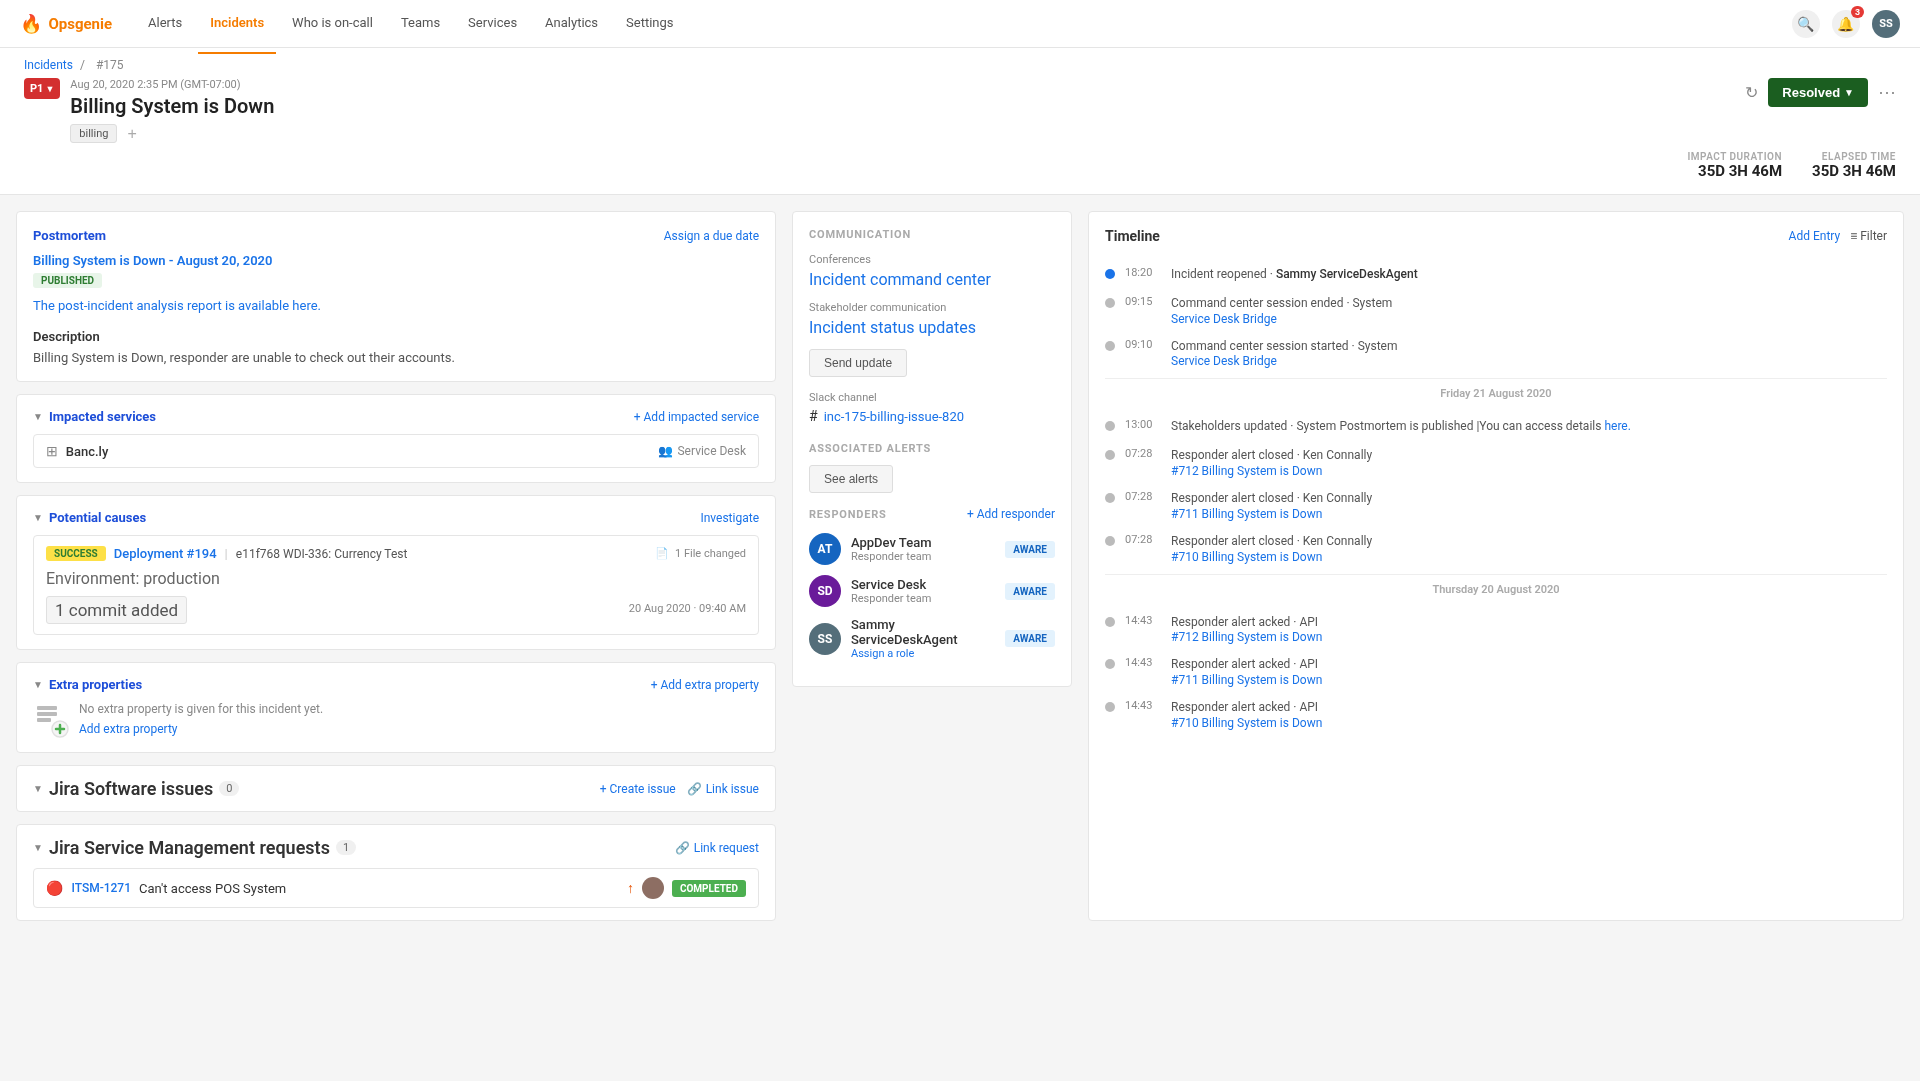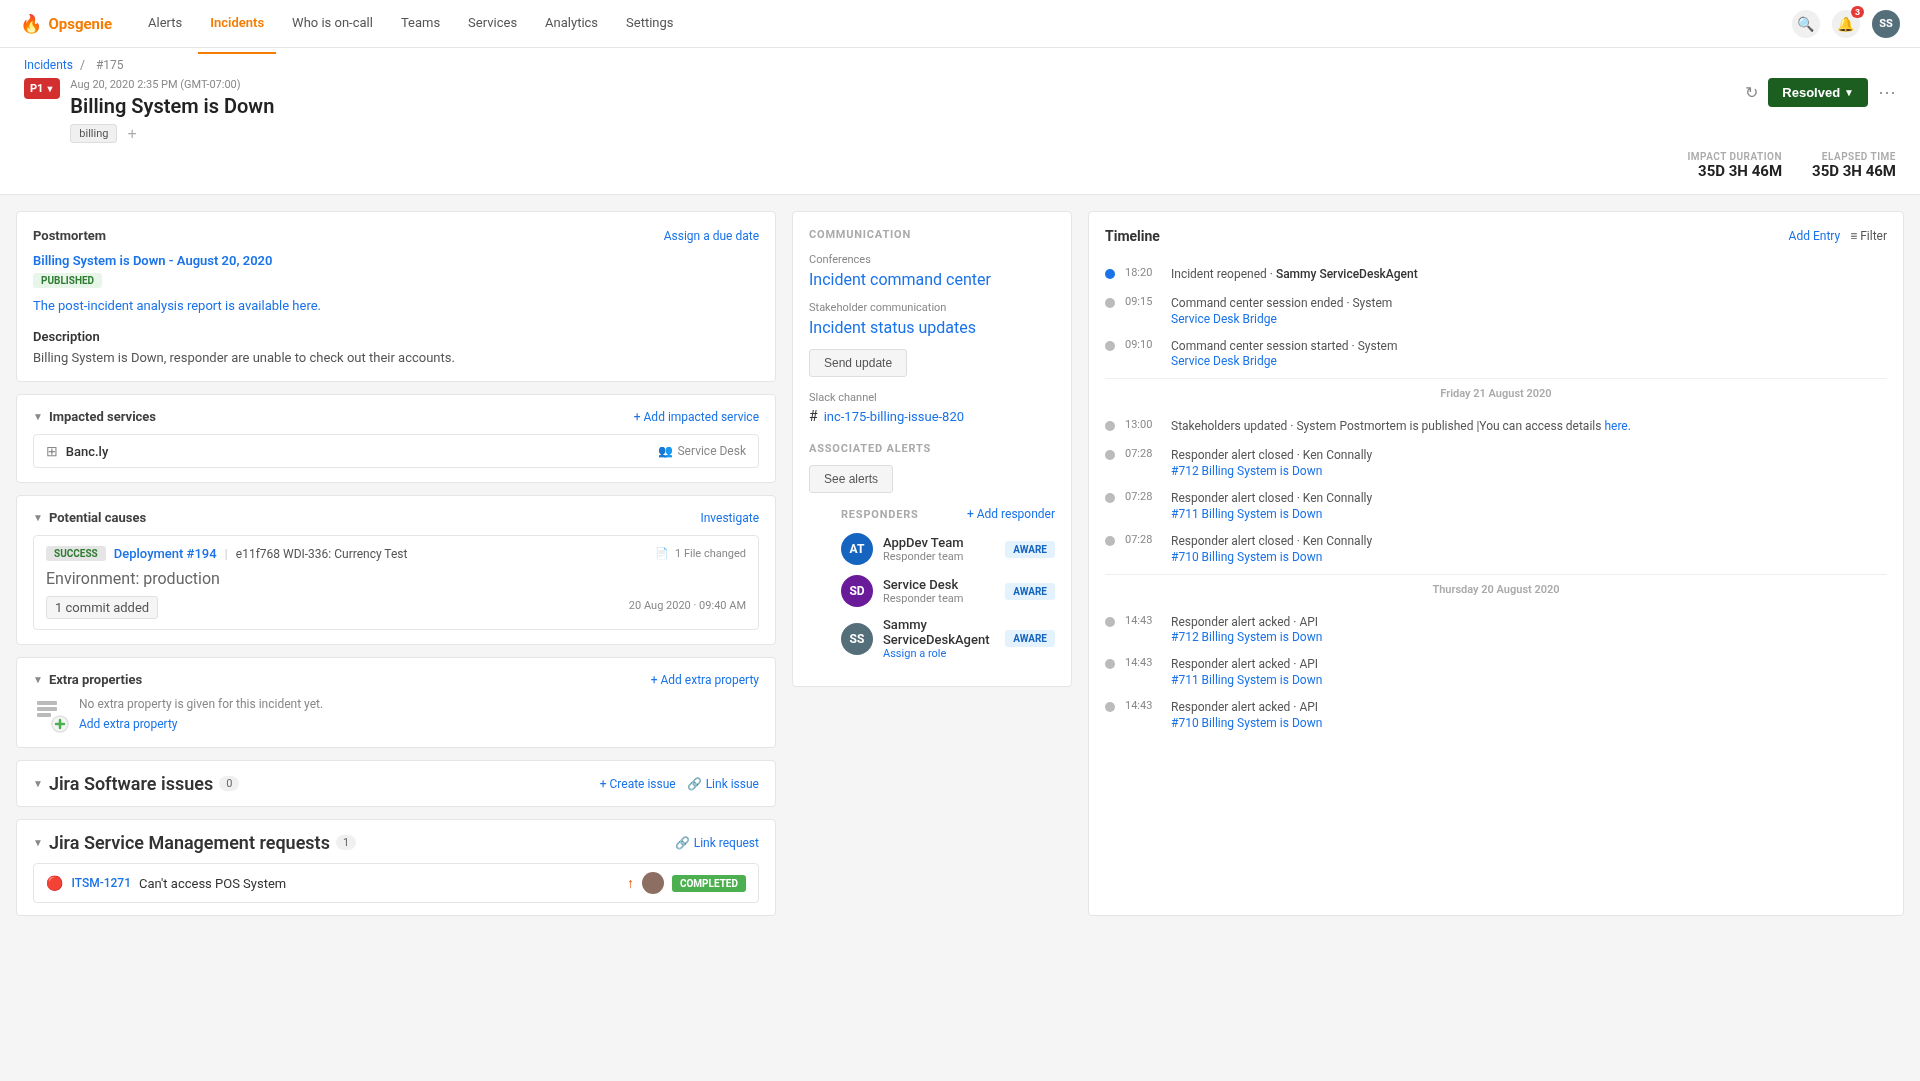--- a/index.html
+++ b/index.html
@@ -43,21 +43,21 @@
 
     
     .main-layout { display: flex; gap: 0; padding: 16px; gap: 16px; max-width: 1920px; }
 
     
     .left-panel { flex: 0 0 760px; display: flex; flex-direction: column; gap: 12px; }
 
     
     .card { background: #fff; border: 1px solid #e5e5e5; border-radius: 4px; padding: 16px; }
     .section-header { display: flex; align-items: center; justify-content: space-between; margin-bottom: 10px; }
-    .section-title { font-size: 13px; font-weight: 700; color: #404040; }
+    .section-title { font-size: 13px; font-weight: 700; color: #1d4ed8; }
     .section-link { color: #1a73e8; font-size: 12px; cursor: pointer; text-decoration: none; }
 
     
     .postmortem-title-link { color: #1a73e8; font-size: 13px; font-weight: 600; margin-bottom: 4px; cursor: pointer; }
     .published-badge { background: #e8f5e9; color: #2e7d32; font-size: 10px; font-weight: 700; padding: 2px 8px; border-radius: 3px; display: inline-block; margin-bottom: 10px; }
     .analysis-link { color: #1a73e8; font-size: 13px; cursor: pointer; }
     .description-title { font-size: 13px; font-weight: 600; margin-bottom: 6px; color: #333; }
     .description-text { font-size: 13px; color: #555; }
 
     
@@ -66,30 +66,30 @@
     .collapsible-left { display: flex; align-items: center; gap: 6px; }
     .collapse-arrow { font-size: 10px; color: #888; }
     .add-btn { color: #1a73e8; font-size: 12px; cursor: pointer; display: flex; align-items: center; gap: 3px; }
     .service-row { display: flex; align-items: center; border: 1px solid #e5e5e5; border-radius: 4px; padding: 8px 12px; margin-top: 10px; }
     .service-icon { font-size: 14px; color: #888; margin-right: 8px; }
     .service-name { font-size: 13px; font-weight: 500; color: #333; flex: 1; }
     .service-team { font-size: 12px; color: #888; display: flex; align-items: center; gap: 4px; }
 
     
     .investigate-link { color: #1a73e8; font-size: 12px; cursor: pointer; }
-    .success-badge { background: #e5e5e5; color: #2e7d32; font-size: 10px; font-weight: 700; padding: 2px 8px; border-radius: 3px; }
+    .success-badge { background: #fde047; color: #2e7d32; font-size: 10px; font-weight: 700; padding: 2px 8px; border-radius: 3px; }
     .cause-card { border: 1px solid #e5e5e5; border-radius: 4px; padding: 10px 12px; margin-top: 10px; }
     .cause-header { display: flex; align-items: center; gap: 8px; flex-wrap: wrap; }
     .cause-title { font-size: 13px; font-weight: 500; color: #333; }
     .cause-pipe { color: #ccc; }
     .cause-subtitle { font-size: 12px; color: #555; }
     .cause-meta { font-size: 11px; color: #888; display: flex; align-items: center; gap: 6px; }
     .cause-details { margin-top: 8px; font-size: 16px; color: #666; }
     .cause-date { font-size: 11px; color: #888; margin-top: 4px; }
-    .commit-badge { background: #f5f5f5; border: 1px solid #e0e0e0; border-radius: 3px; font-size: 13px; padding: 3px 8px; color: #555; margin-top: 8px; display: inline-block; }
+    .commit-badge { background: #f5f5f5; border: 1px solid #e0e0e0; border-radius: 3px; font-size: 17px; padding: 3px 8px; color: #555; margin-top: 8px; display: inline-block; }
 
     
     .extra-icon-wrapper { display: flex; gap: 10px; align-items: flex-start; }
     .extra-icon { width: 36px; height: 36px; flex-shrink: 0; }
     .extra-icon svg { width: 36px; height: 36px; }
     .extra-text { font-size: 12px; color: #888; }
     .extra-add-link { color: #1a73e8; font-size: 12px; cursor: pointer; margin-top: 6px; display: inline-block; }
 
     
     .jira-section { background: #fff; border: 1px solid #e5e5e5; border-radius: 4px; padding: 12px 16px; }
@@ -112,21 +112,21 @@
     .comm-card { background: #fff; border: 1px solid #e5e5e5; border-radius: 4px; padding: 16px; }
     .comm-section-title { font-size: 11px; font-weight: 700; color: #aaa; letter-spacing: 0.8px; text-transform: uppercase; margin-bottom: 12px; }
     .comm-sub-title { font-size: 11px; color: #888; margin-bottom: 4px; }
     .comm-link { color: #1a73e8; font-size: 16px; cursor: pointer; display: block; margin-bottom: 12px; }
     .send-update-btn { background: #f5f5f5; border: 1px solid #ddd; border-radius: 3px; padding: 6px 14px; font-size: 12px; cursor: pointer; color: #555; margin-bottom: 14px; }
     .slack-row { display: flex; align-items: center; gap: 6px; }
     .slack-icon { font-size: 14px; }
     .slack-link { color: #1a73e8; font-size: 13px; cursor: pointer; }
     .associated-alerts-title { font-size: 11px; font-weight: 700; color: #aaa; letter-spacing: 0.8px; text-transform: uppercase; margin-bottom: 10px; }
     .see-alerts-btn { background: #f5f5f5; border: 1px solid #ddd; border-radius: 3px; padding: 6px 14px; font-size: 12px; cursor: pointer; color: #555; }
-    .responders-section { margin-top: 14px; margin-left: 32px; }
+    .responders-section { margin-top: 14px; }
     .responders-header { display: flex; align-items: center; justify-content: space-between; margin-bottom: 12px; }
     .responders-title { font-size: 11px; font-weight: 700; color: #aaa; letter-spacing: 0.8px; text-transform: uppercase; }
     .add-responder-btn { color: #1a73e8; font-size: 12px; cursor: pointer; display: flex; align-items: center; gap: 2px; }
     .responder-row { display: flex; align-items: center; gap: 10px; margin-bottom: 10px; }
     .responder-avatar { width: 32px; height: 32px; border-radius: 50%; display: flex; align-items: center; justify-content: center; font-size: 12px; font-weight: 700; color: #fff; flex-shrink: 0; }
     .responder-info { flex: 1; }
     .responder-name { font-size: 13px; font-weight: 500; color: #333; }
     .responder-role { font-size: 11px; color: #888; }
     .aware-badge { background: #e3f2fd; color: #1565c0; font-size: 10px; font-weight: 700; padding: 3px 8px; border-radius: 3px; }
 

